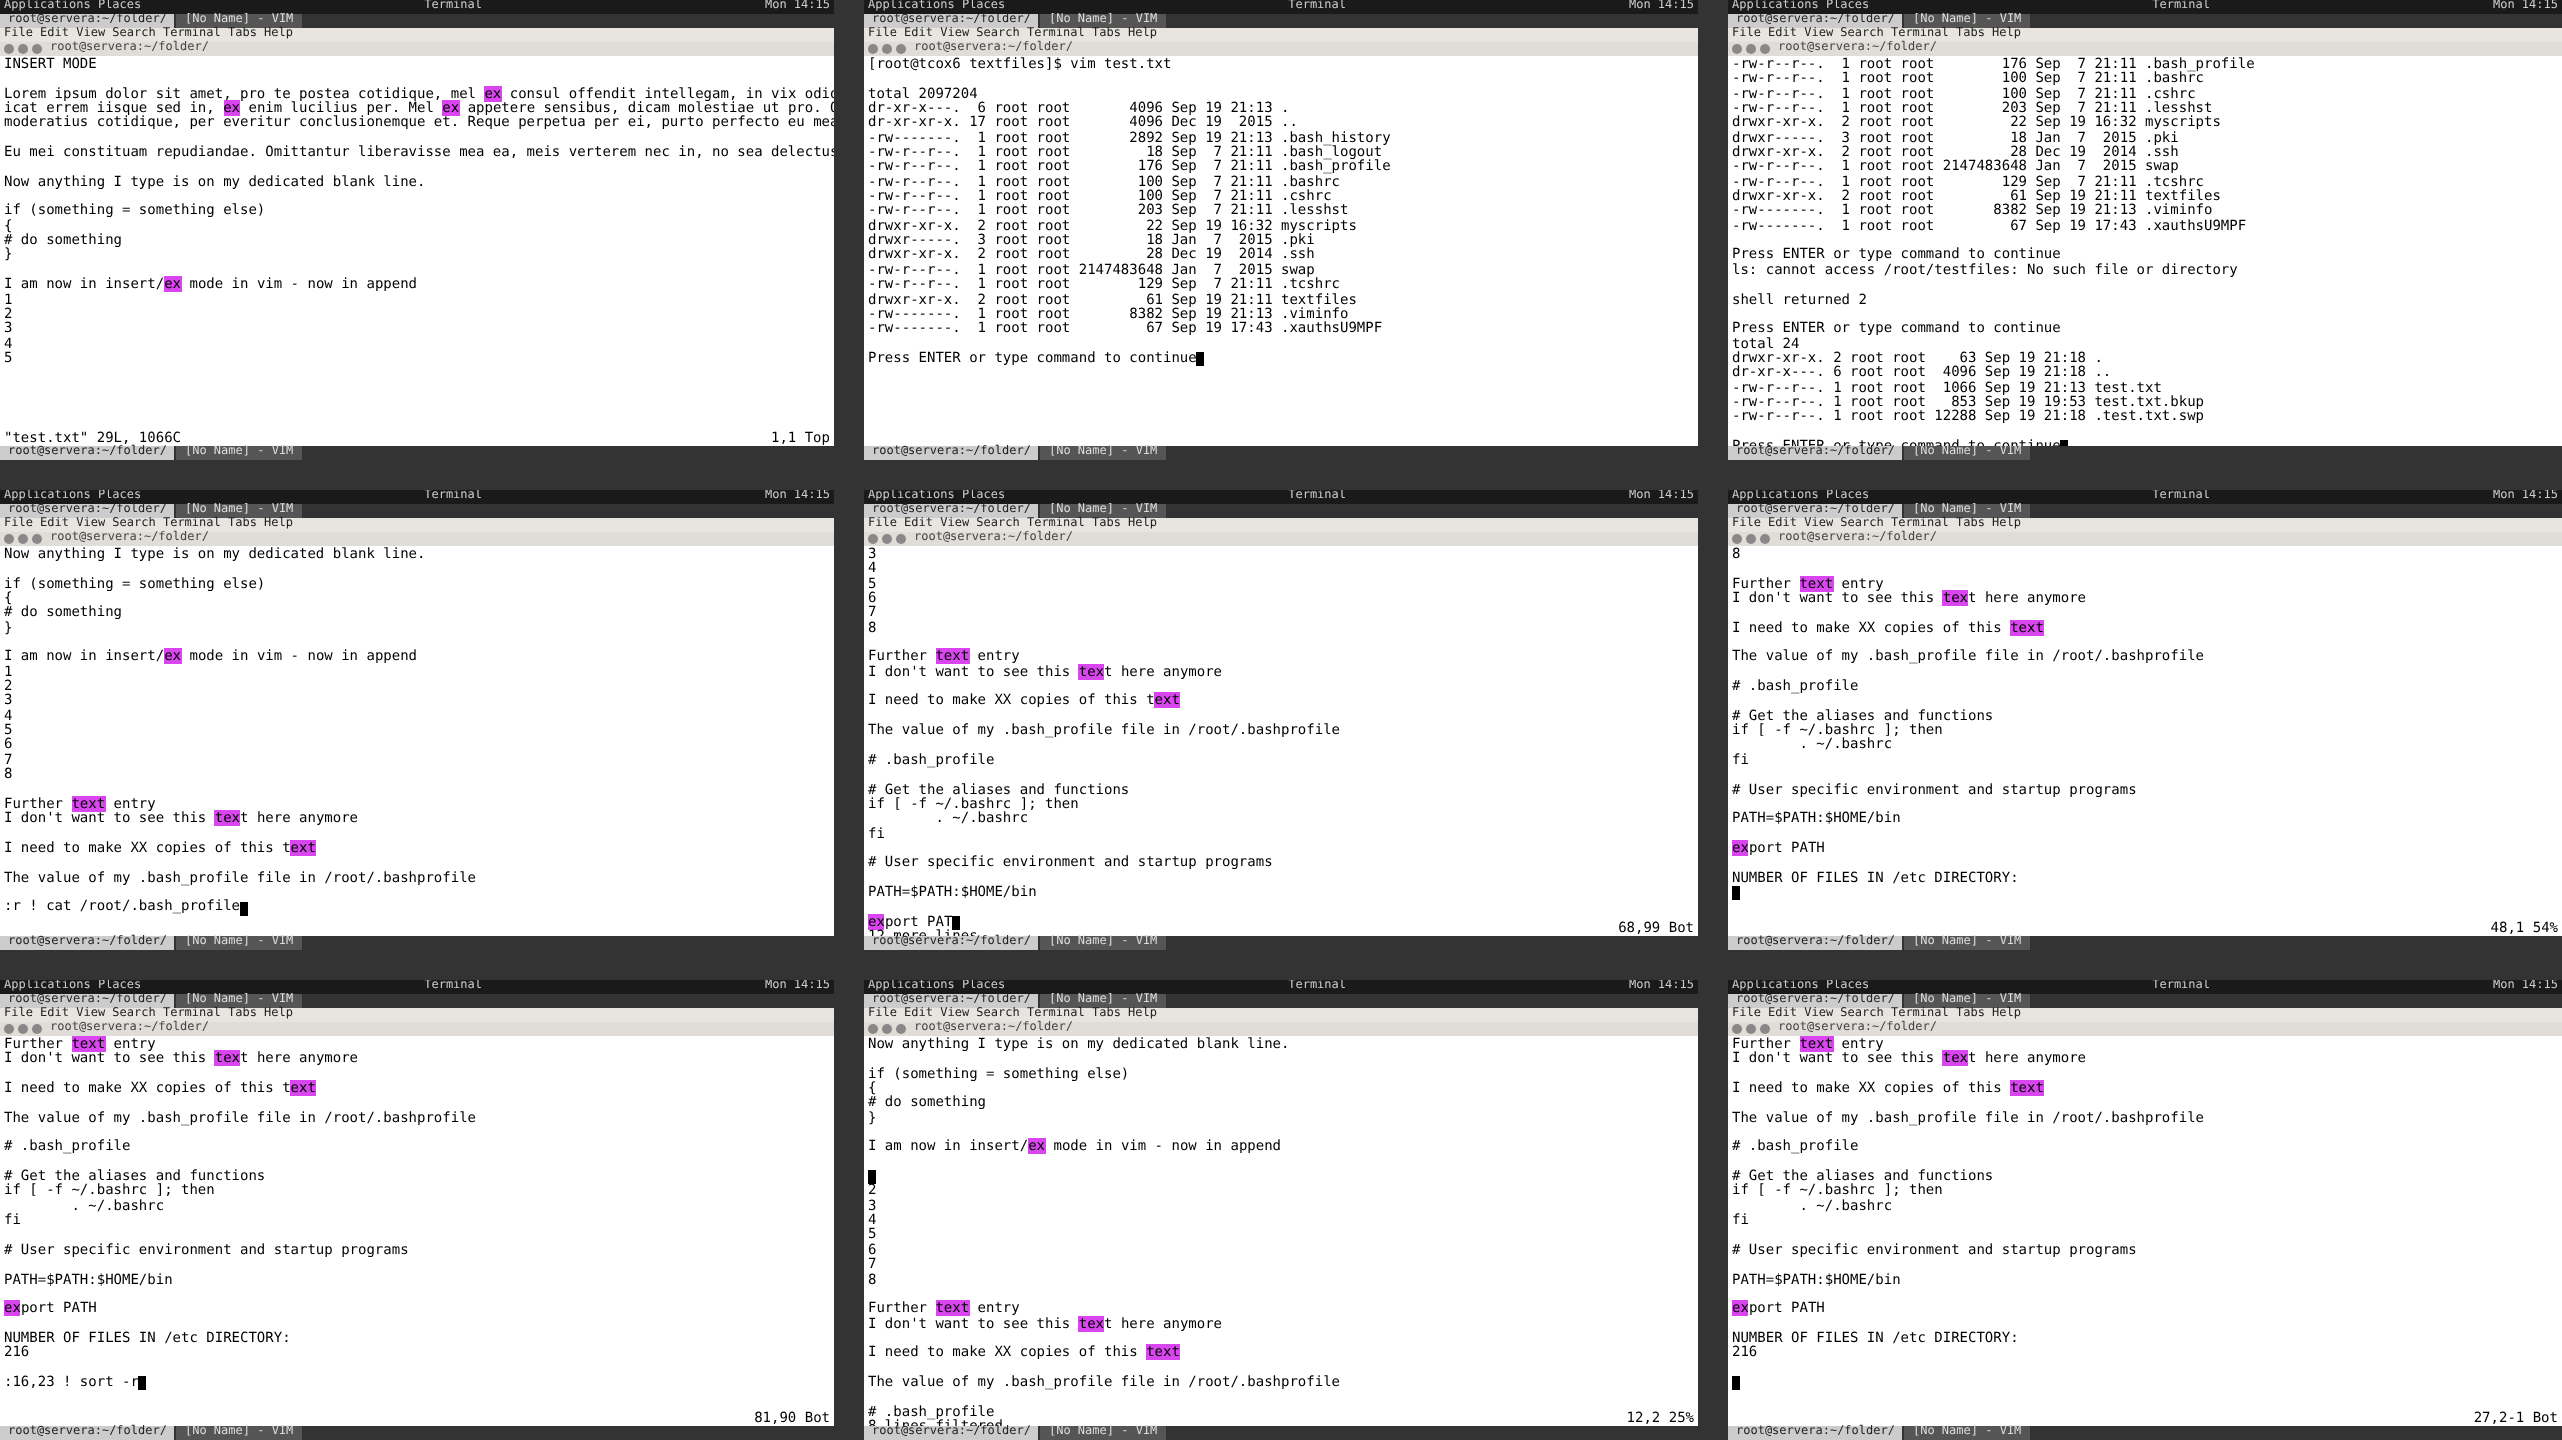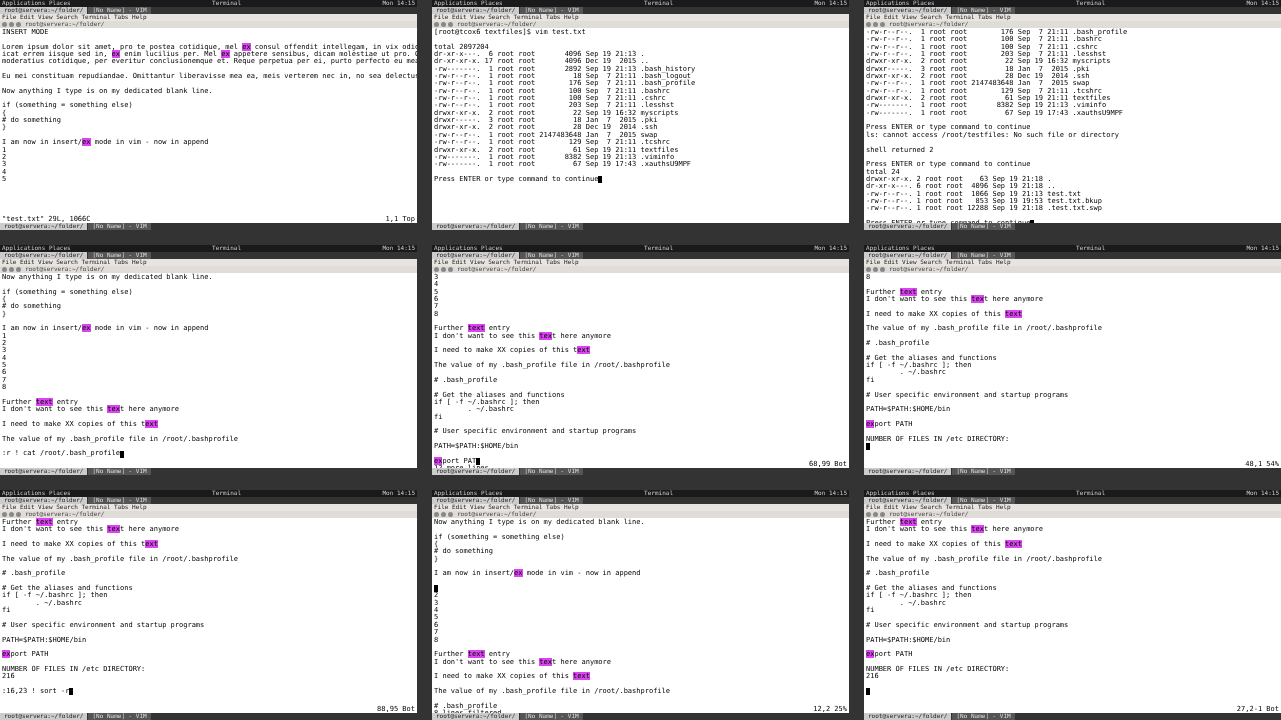--- a/index.html
+++ b/index.html
@@ -214,21 +214,21 @@
           <div class="tbar-icon"></div>
           <div class="tbar-icon"></div>
           <div class="tbar-icon"></div>
         </div>
         <span>root@servera:~/folder/</span>
       </div>
       <div class="termwrap">
         <div class="term"><div>Further <span class="hl">text</span> entry</div><div>I don't want to see this <span class="hl">tex</span>t here anymore</div><div>&nbsp;</div><div>I need to make XX copies of this t<span class="hl">ext</span></div><div>&nbsp;</div><div>The value of my .bash_profile file in /root/.bashprofile</div><div>&nbsp;</div><div># .bash_profile</div><div>&nbsp;</div><div># Get the aliases and functions</div><div>if [ -f ~/.bashrc ]; then</div><div>        . ~/.bashrc</div><div>fi</div><div>&nbsp;</div><div># User specific environment and startup programs</div><div>&nbsp;</div><div>PATH=$PATH:$HOME/bin</div><div>&nbsp;</div><div><span class="hl">ex</span>port PATH</div><div>&nbsp;</div><div>NUMBER OF FILES IN /etc DIRECTORY:</div><div>216</div><div>&nbsp;</div><div>:16,23 ! sort -r<span class="cursor"></span></div></div>
         <div class="foot">
           <span></span>
-          <span>88,95   Bot</span>
+          <span>81,90   Bot</span>
         </div>
       </div>
       <div class="bottab">
         <div class="tab active">root@servera:~/folder/</div>
         <div class="tab">[No Name] - VIM</div>
       </div>
     </div>
     <div class="pane">
       <div class="topbar">
         <span>Applications  Places</span>

